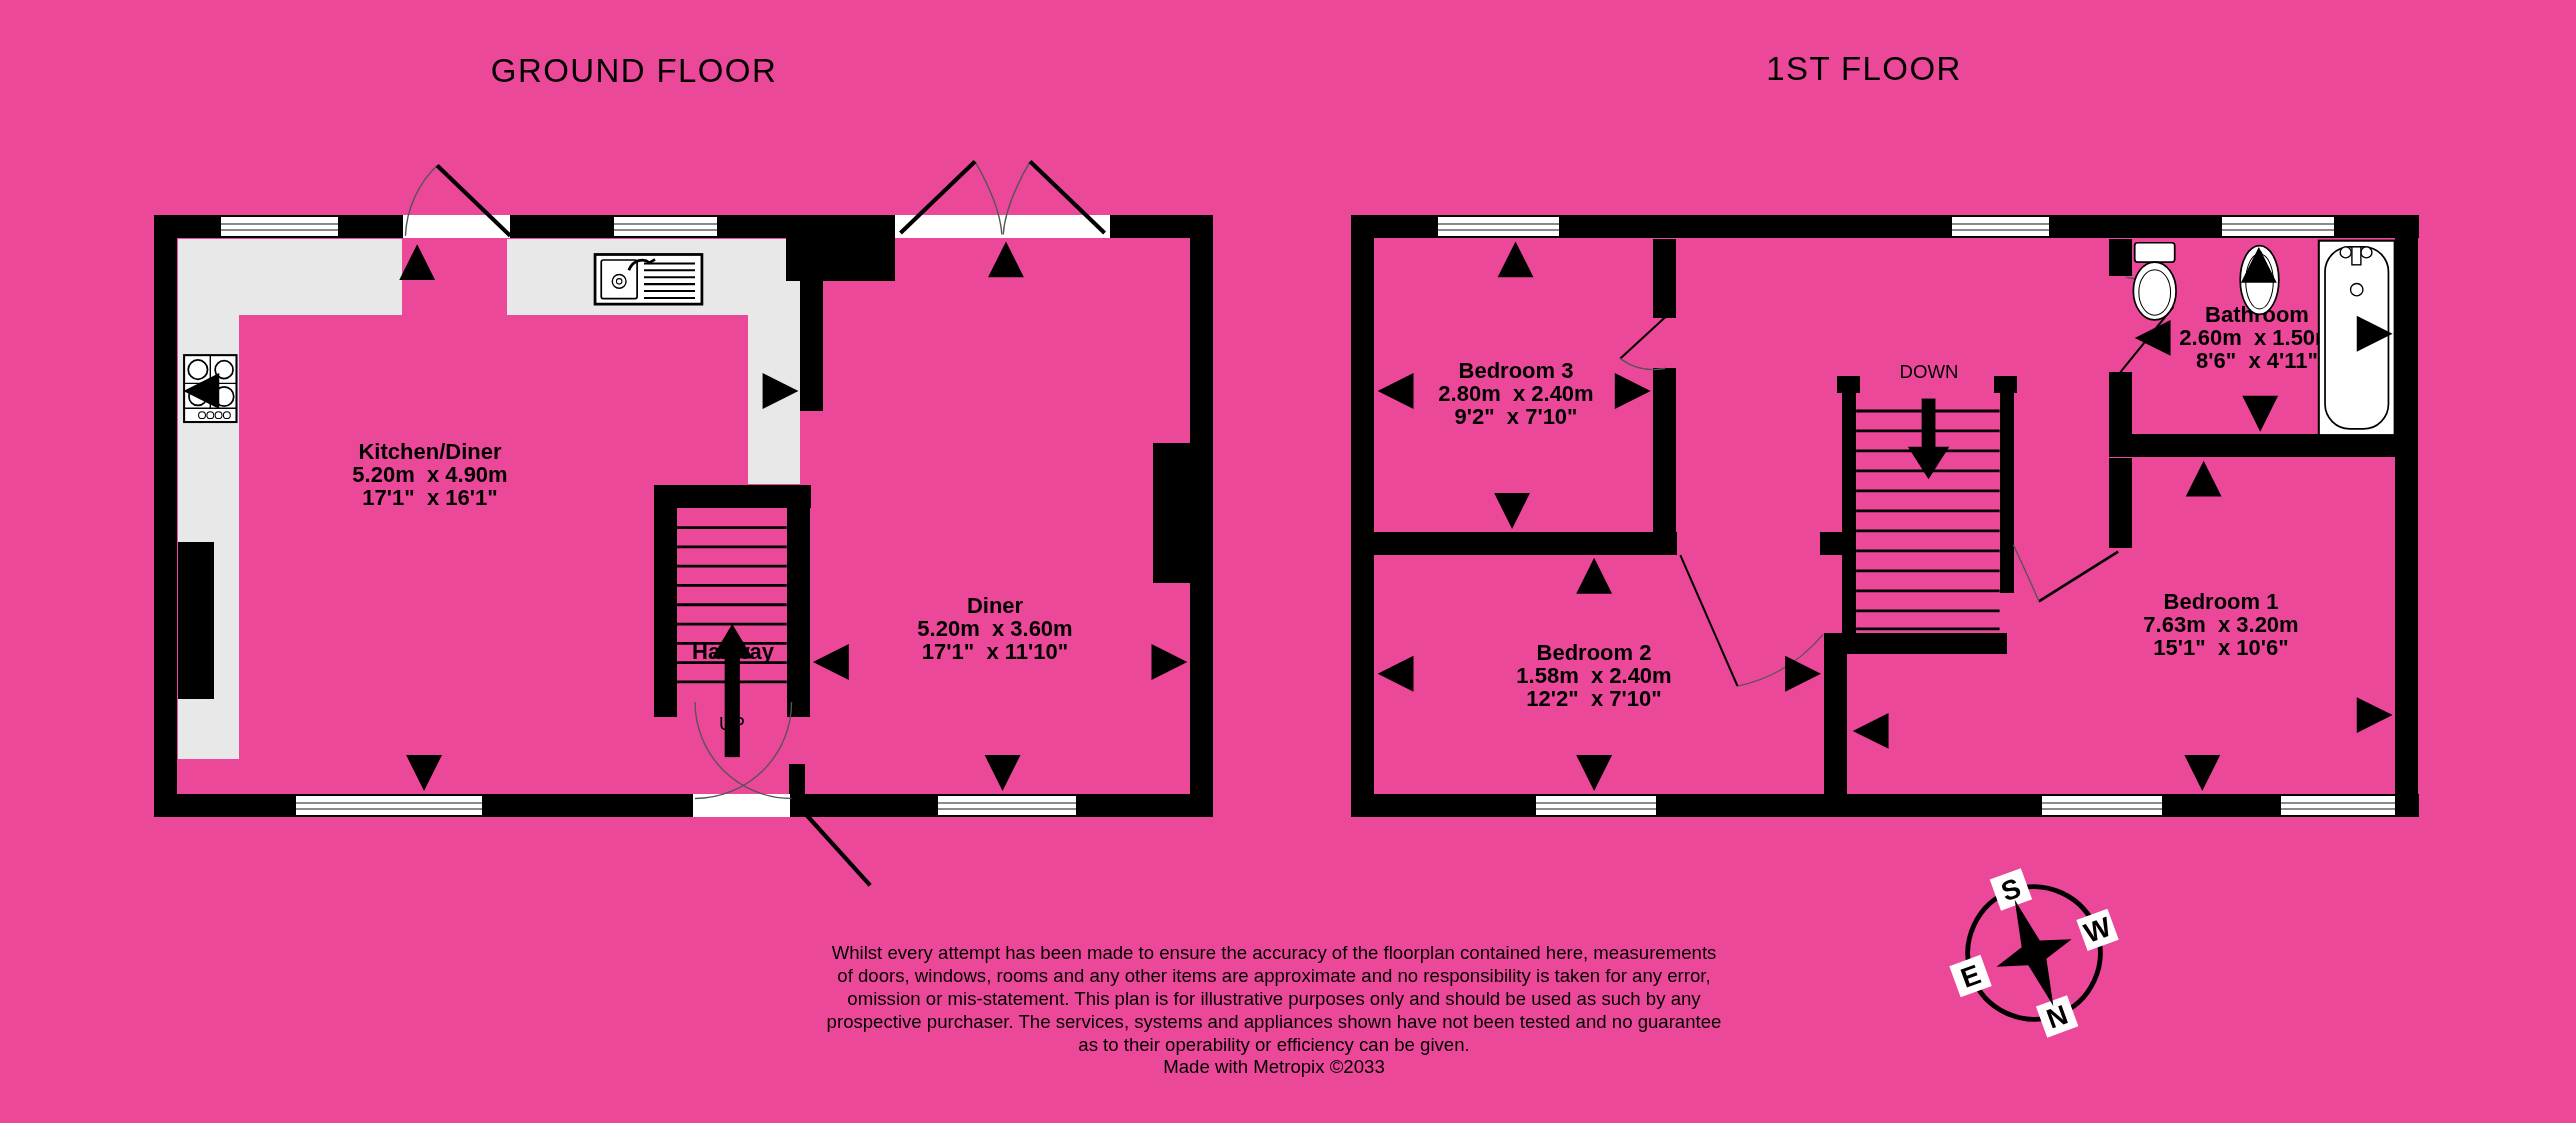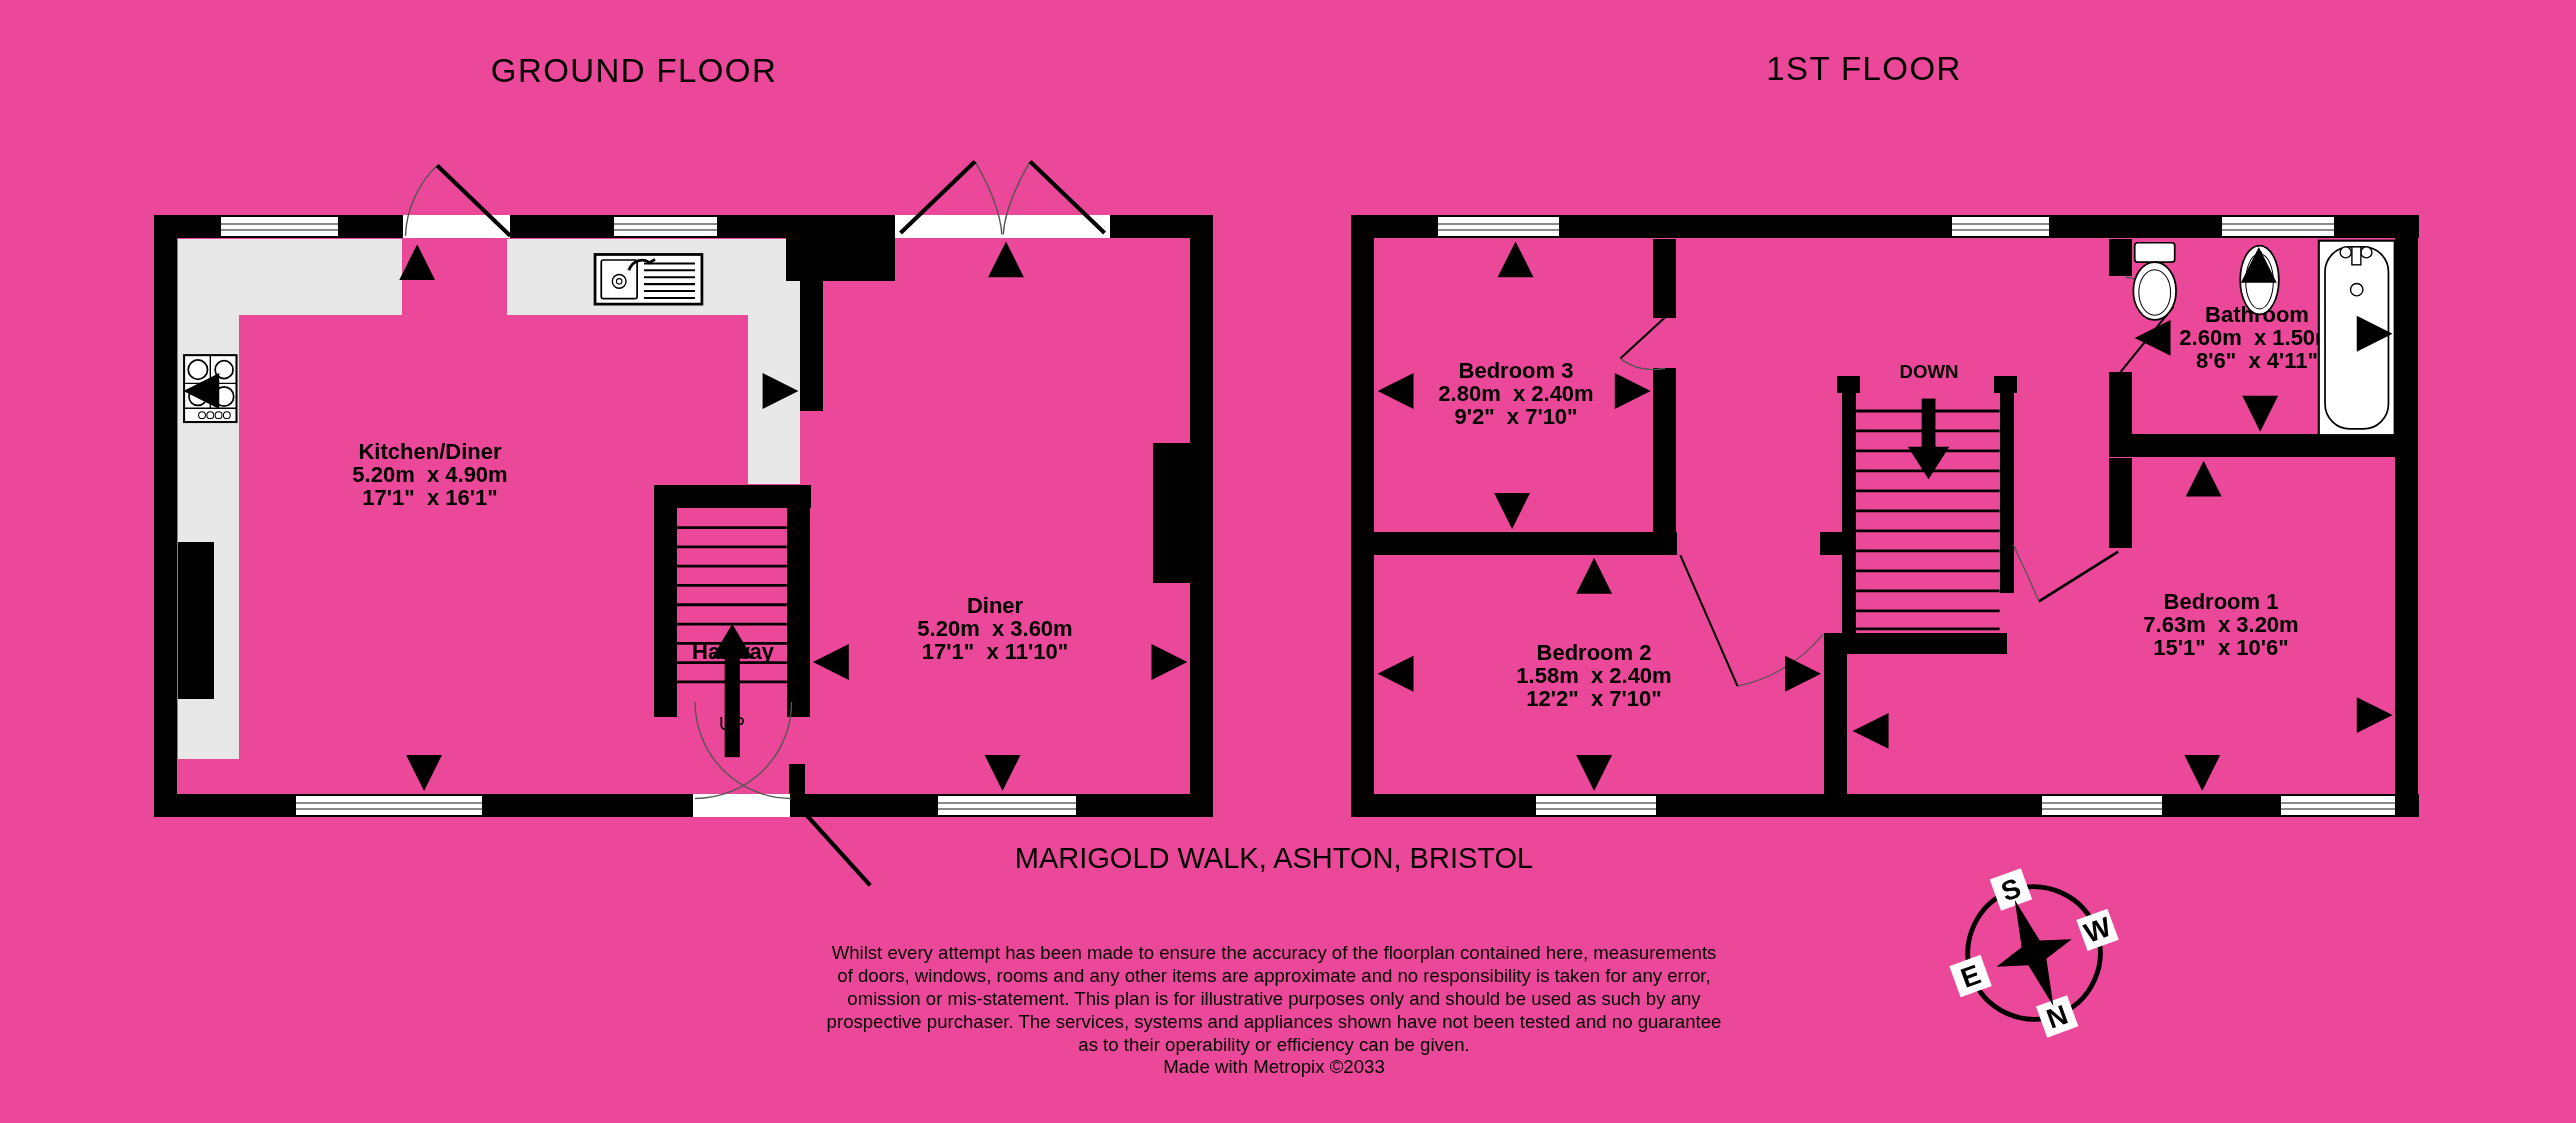--- a/index.html
+++ b/index.html
@@ -116,21 +116,21 @@
     </div>
   <div class="win z3" style="left:2281px;top:794px;width:114px;">
       <i class="l1"></i>
       <i class="l2"></i>
     </div>
 
   <div class="lbl room z3" style="left:1516px;top:359px;"><span>Bedroom 3</span><br><span>2.80m  x 2.40m</span><br><span>9'2"  x 7'10"</span></div>
   <div class="lbl room z3" style="left:1594px;top:641px;"><span>Bedroom 2</span><br><span>1.58m  x 2.40m</span><br><span>12'2"  x 7'10"</span></div>
   <div class="lbl room z3" style="left:2205px;top:590px;margin-left:16px;"><span>Bedroom 1</span><br><span>7.63m  x 3.20m</span><br><span>15'1"  x 10'6"</span></div>
   <div class="lbl room z3" style="left:2257px;top:303px;"><span>Bathroom</span><br><span>2.60m  x 1.50m</span><br><span>8'6"  x 4'11"</span></div>
-  <div class="lbl tiny z3" style="left:1929px;top:360px;font-weight:bold;">DOWN</div>
+  <div class="lbl tiny z3" style="left:1929px;top:360px;">DOWN</div>
 
   <svg class="overlay z4" width="2576" height="1124" viewBox="0 0 3736 1630">
 
     <g stroke="#000" stroke-width="4">
       <line x1="982" y1="765" x2="1141" y2="765"></line>
         <line x1="982" y1="793" x2="1141" y2="793"></line>
       <line x1="982" y1="821" x2="1141" y2="821"></line>
         <line x1="982" y1="849" x2="1141" y2="849"></line>
       <line x1="982" y1="877" x2="1141" y2="877"></line>
         <line x1="982" y1="905" x2="1141" y2="905"></line>
@@ -276,21 +276,20 @@
       <rect x="-24" y="74" width="48" height="48" fill="#fff"></rect>
       <rect x="-122" y="-24" width="48" height="48" fill="#fff"></rect>
       <polygon points="0,-82 14,-14 58,0 14,14 0,82 -14,14 -58,0 -14,-14" fill="#000"></polygon>
       <text x="0" y="-84" font-size="40" font-weight="bold" text-anchor="middle" fill="#000">S</text>
       <text x="98" y="14" font-size="40" font-weight="bold" text-anchor="middle" fill="#000">W</text>
       <text x="0" y="112" font-size="40" font-weight="bold" text-anchor="middle" fill="#000">N</text>
       <text x="-98" y="14" font-size="40" font-weight="bold" text-anchor="middle" fill="#000">E</text>
     </g>
   </svg>
 
-  <div class="lbl addr z5" style="left:1274px;top:847px;">MARIGOLD WALK, ASHTON, BRISTOL</div>
   <div class="lbl disc z5" style="left:1274px;top:941px;">Whilst every attempt has been made to ensure the accuracy of the floorplan contained here, measurements
 of doors, windows, rooms and any other items are approximate and no responsibility is taken for any error,
 omission or mis-statement. This plan is for illustrative purposes only and should be used as such by any
 prospective purchaser. The services, systems and appliances shown have not been tested and no guarantee
 as to their operability or efficiency can be given.</div>
   <div class="lbl disc z5" style="left:1274px;top:1055px;">Made with Metropix ©2033</div>
 
 </div>
 
 

